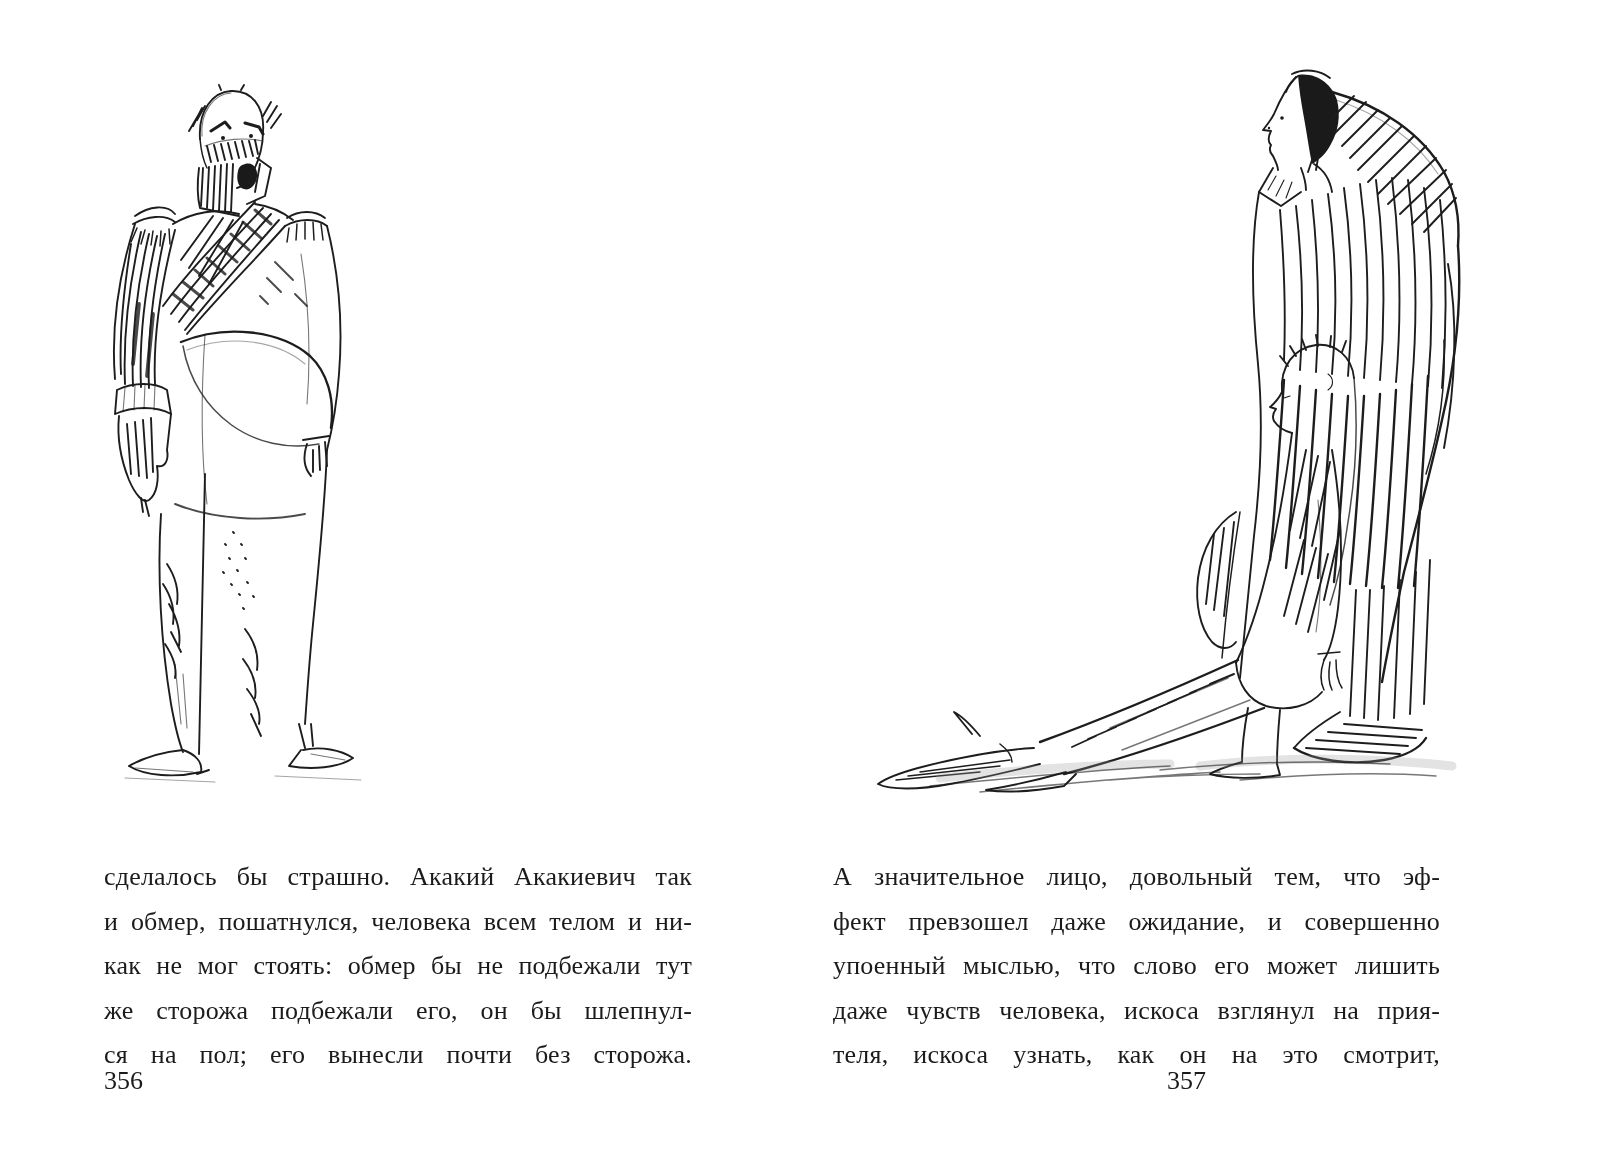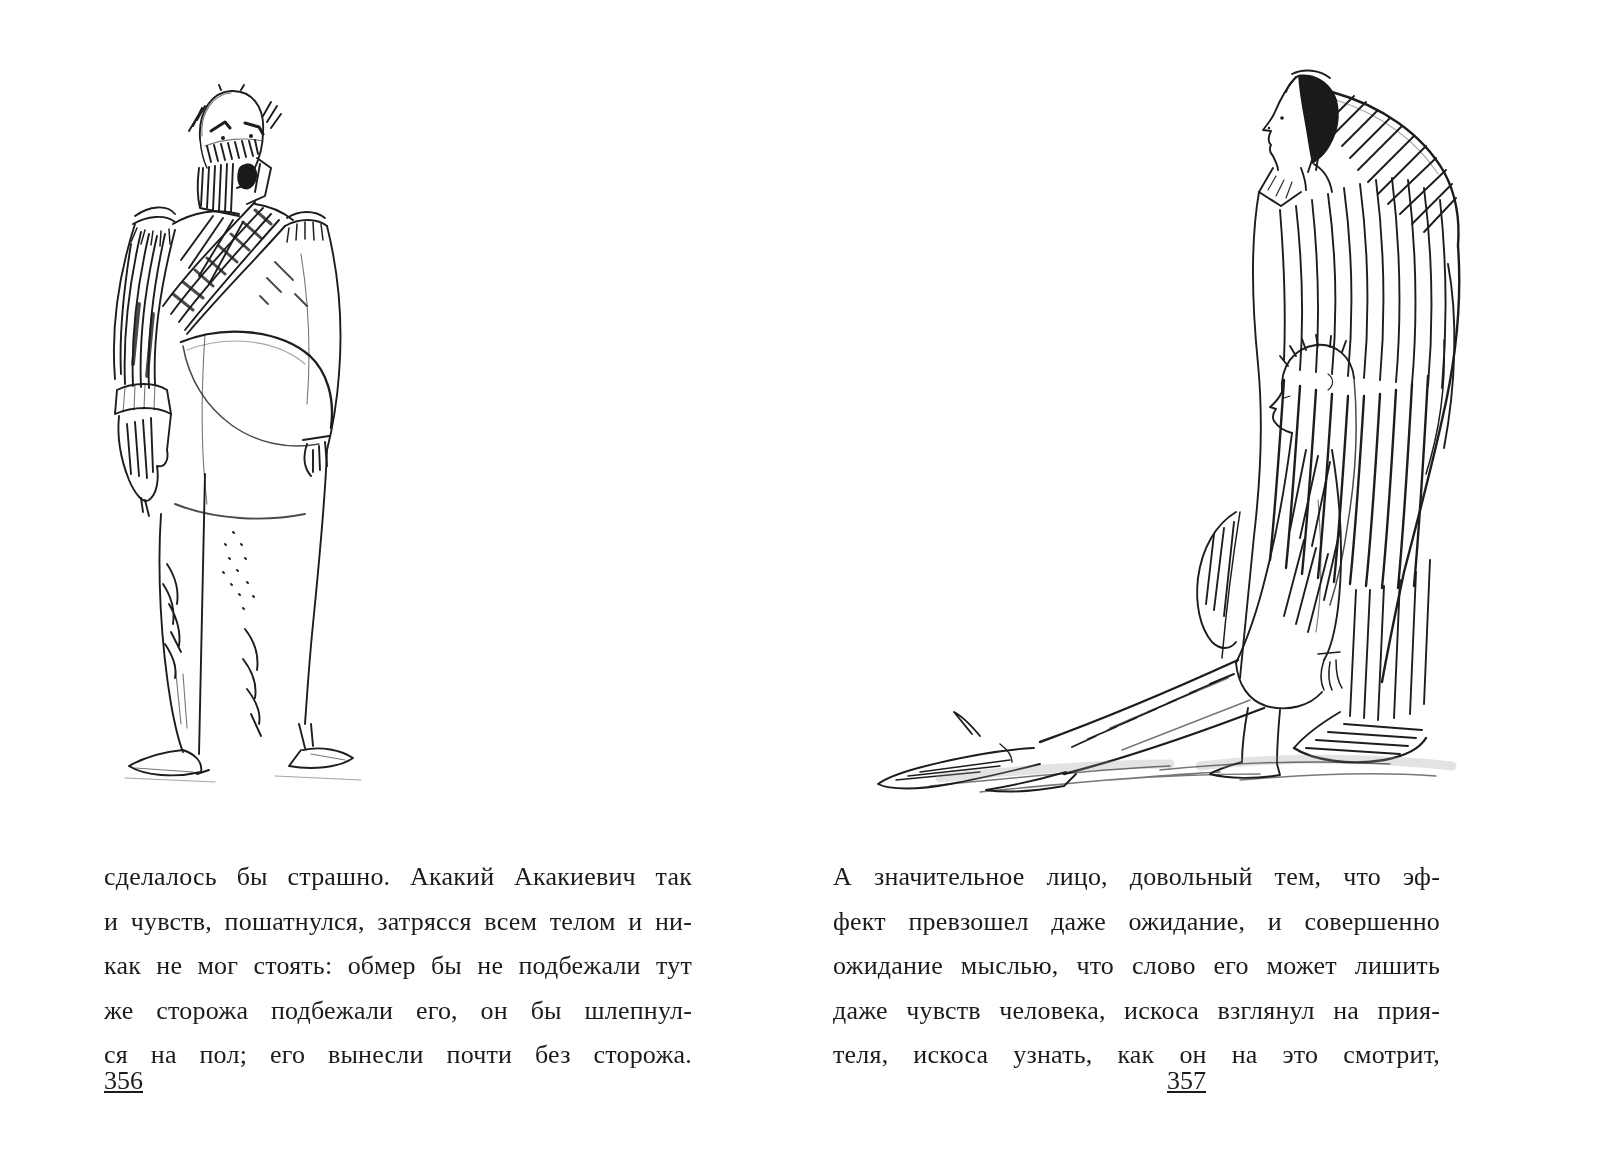--- a/index.html
+++ b/index.html
@@ -8,21 +8,21 @@
          font-family:"Liberation Serif","DejaVu Serif",serif; color:#1c1c1c; }
   .spread { position:absolute; left:0; top:0; width:1600px; height:1169px; background:#ffffff; }
   .illus { position:absolute; }
   .illus-left  { left:105px; top:84px;  width:265px; height:700px; }
   .illus-right { left:860px; top:60px;  width:634px; height:734px; }
   .textblock { position:absolute; top:855px; font-size:26px; line-height:44.5px;
                letter-spacing:0.2px; color:#1b1b1b; }
   .textblock-left  { left:104px; width:588px; }
   .textblock-right { left:833px; width:607px; }
   .line { text-align:justify; text-align-last:justify; height:44.5px; }
-  .pagenum { position:absolute; top:1066px; font-size:26px; line-height:30px; color:#1b1b1b;text-decoration:underline; }
+  .pagenum { position:absolute; top:1066px; font-size:26px; line-height:30px; color:#1b1b1b; }
   .pagenum-left  { left:104px; }
   .pagenum-right { left:883px; width:607px; text-align:center; }
   
   .s  { fill:none; stroke:#1d1d1d; stroke-linecap:round; stroke-linejoin:round; }
   .w1 { stroke-width:1.1; } .w15 { stroke-width:1.5; }
   .w2 { stroke-width:1.9; } .w25 { stroke-width:2.4; }
   .w3 { stroke-width:3.0; } .w4 { stroke-width:3.8; }
   .o8 { opacity:.8; } .o6 { opacity:.6; } .o4 { opacity:.4; }
   .ink { fill:#1a1a1a; stroke:none; }
   .shadow { fill:none; stroke:#9a9a9a; stroke-width:9; stroke-linecap:round; opacity:.28; }
@@ -175,30 +175,30 @@
     </g>
 
     <g>
       <path class="shadow" d="M340,706 C420,696 520,698 592,706 M80,718 C160,710 240,704 310,704"></path>
       <path class="s w15 o6" d="M70,726 C150,718 230,710 310,706 M120,732 C200,724 280,716 360,712 M300,710 C380,702 460,700 530,704 M380,720 C450,714 520,712 576,716 M250,720 C300,716 350,714 400,714"></path>
     </g>
   </svg>
 
   <div class="textblock textblock-left">
     <div class="line">сделалось бы страшно. Акакий Акакиевич так</div>
-    <div class="line">и чувств, пошатнулся, затрясся всем телом и ни-</div>
+    <div class="line">и обмер, пошатнулся, человека всем телом и ни-</div>
     <div class="line">как не мог стоять: обмер бы не подбежали тут</div>
     <div class="line">же сторожа подбежали его, он бы шлепнул-</div>
     <div class="line">ся на пол; его вынесли почти без сторожа.</div>
   </div>
 
   <div class="textblock textblock-right">
     <div class="line">А значительное лицо, довольный тем, что эф-</div>
     <div class="line">фект превзошел даже ожидание, и совершенно</div>
-    <div class="line">ожидание мыслью, что слово его может лишить</div>
+    <div class="line">упоенный мыслью, что слово его может лишить</div>
     <div class="line">даже чувств человека, искоса взглянул на прия-</div>
     <div class="line">теля, искоса узнать, как он на это смотрит,</div>
   </div>
 
   <div class="pagenum pagenum-left">356</div>
   <div class="pagenum pagenum-right">357</div>
 
 </div>
 
 </body></html>

